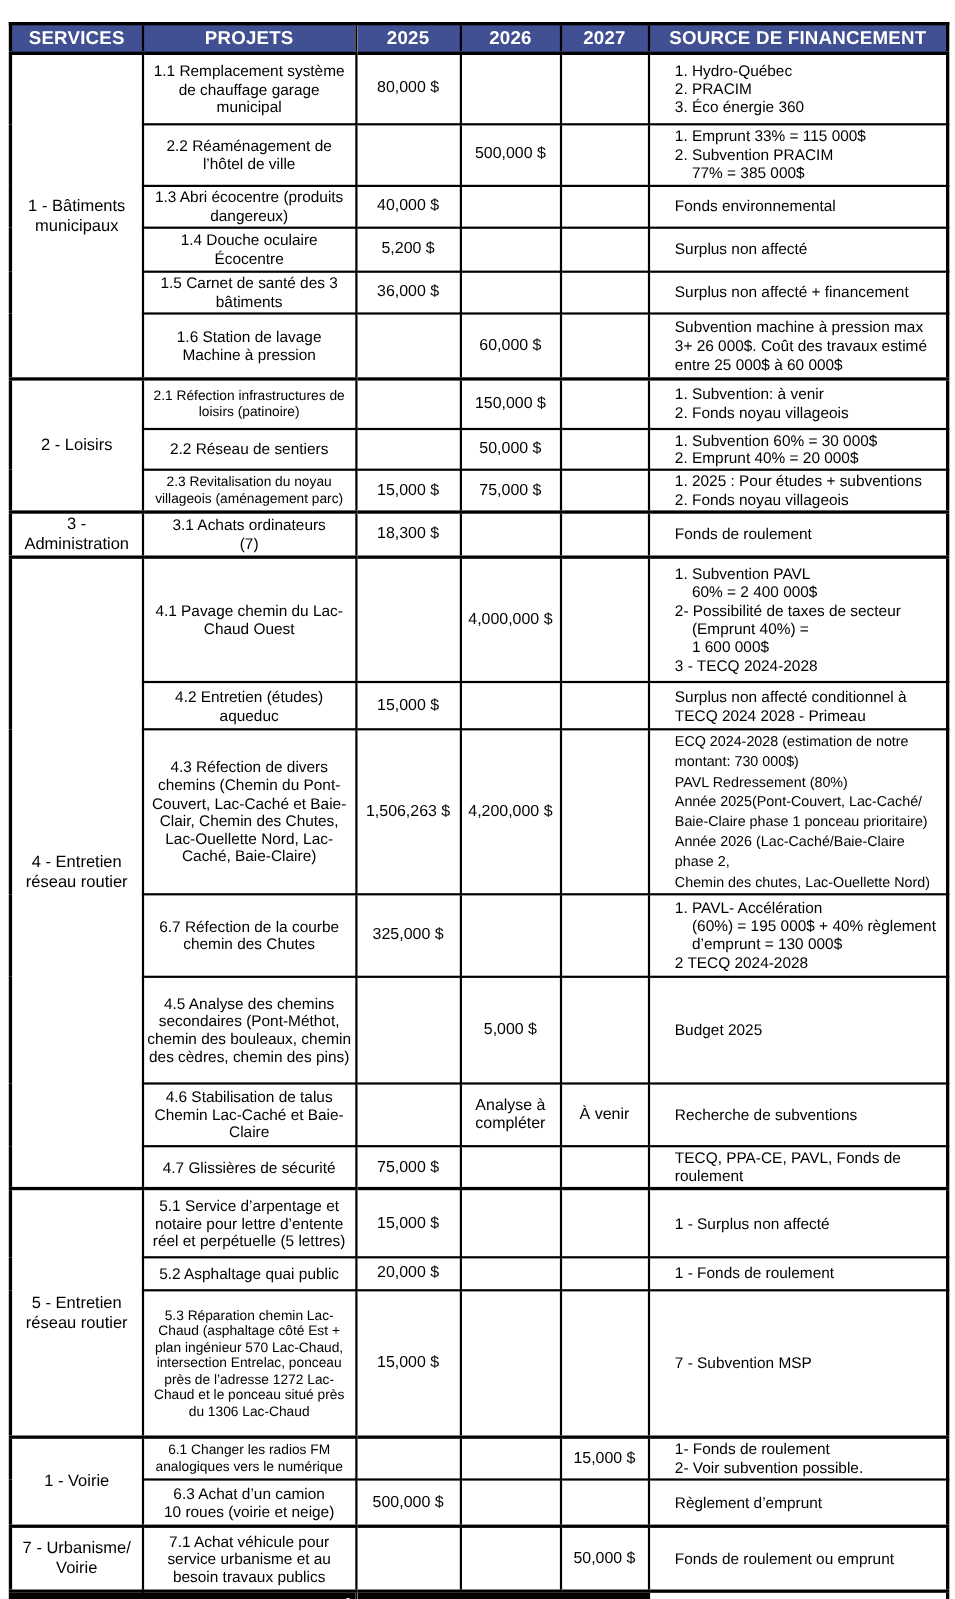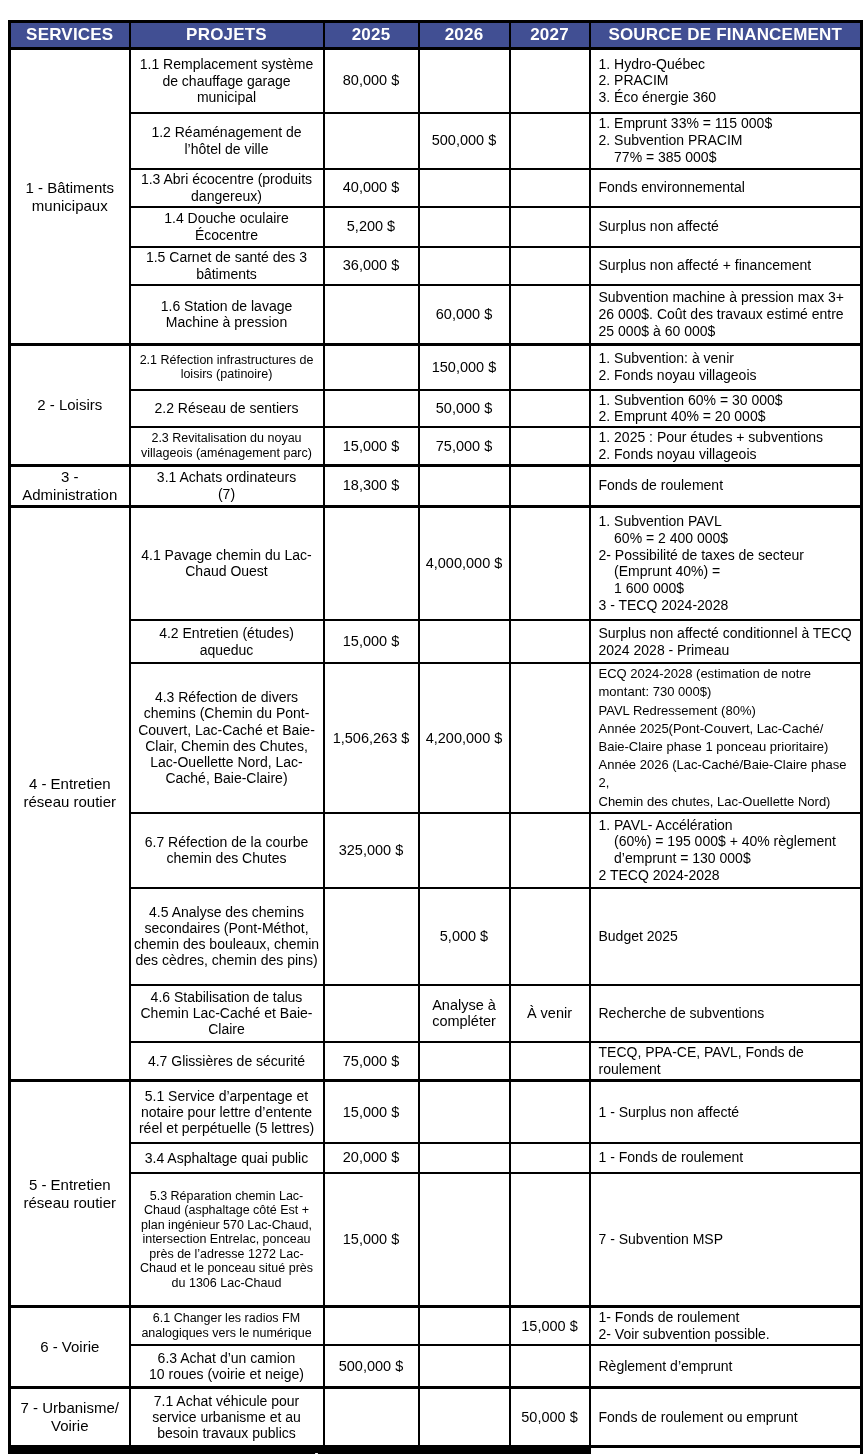--- a/index.html
+++ b/index.html
@@ -57,21 +57,21 @@
     text-align: center;
     font-size: 14.5px;
     white-space: pre-line;
     line-height: 1.15;
   }
   td.source {
     text-align: left;
     font-size: 14px;
     line-height: 1.2;
     white-space: pre-line;
-    padding-left: 8px;
+    padding-left: 23px;
   }
   td.source.small { font-size: 13px; line-height: 1.4; }
   tr.section-start td { border-top: 3px solid var(--border, #000); }
   tfoot td {
     background: var(--total-bg, #000);
     color: var(--total-text, #fff);
     font-weight: bold;
     border-top: 3px solid var(--border, #000);
     height: 30px;
   }
@@ -116,21 +116,21 @@
           <td class="service" rowspan="6">1 - Bâtiments municipaux</td>
           <td class="projet">1.1 Remplacement système de chauffage garage municipal</td>
           <td class="amount">80,000 $</td>
           <td class="amount"></td>
           <td class="amount"></td>
           <td class="source">1. Hydro-Québec
 2. PRACIM
 3. Éco énergie 360</td>
         </tr>
         <tr style="height: 56px;">
-          <td class="projet">1.2 Réaménagement de l’hôtel de ville</td>
+          <td class="projet">2.2 Réaménagement de l’hôtel de ville</td>
           <td class="amount"></td>
           <td class="amount">500,000 $</td>
           <td class="amount"></td>
           <td class="source">1. Emprunt 33% = 115 000$
 2. Subvention PRACIM
 &nbsp;&nbsp;&nbsp;&nbsp;77% = 385 000$</td>
         </tr>
         <tr style="height: 38px;">
           <td class="projet">1.3 Abri écocentre (produits dangereux)</td>
           <td class="amount">40,000 $</td>
@@ -259,35 +259,35 @@
         </tr>
         <tr class="section-start" style="height: 62px;">
           <td class="service" rowspan="3">5 - Entretien réseau routier</td>
           <td class="projet">5.1 Service d’arpentage et notaire pour lettre d’entente réel et perpétuelle (5 lettres)</td>
           <td class="amount">15,000 $</td>
           <td class="amount"></td>
           <td class="amount"></td>
           <td class="source">1 - Surplus non affecté</td>
         </tr>
         <tr style="height: 30px;">
-          <td class="projet">3.4 Asphaltage quai public</td>
+          <td class="projet">5.2 Asphaltage quai public</td>
           <td class="amount">20,000 $</td>
           <td class="amount"></td>
           <td class="amount"></td>
           <td class="source">1 - Fonds de roulement</td>
         </tr>
         <tr style="height: 134px;">
           <td class="projet small">5.3 Réparation chemin Lac-Chaud (asphaltage côté Est + plan ingénieur 570 Lac-Chaud, intersection Entrelac, ponceau près de l’adresse 1272 Lac-Chaud et le ponceau situé près du 1306 Lac-Chaud</td>
           <td class="amount">15,000 $</td>
           <td class="amount"></td>
           <td class="amount"></td>
           <td class="source">7 - Subvention MSP</td>
         </tr>
         <tr class="section-start" style="height: 38px;">
-          <td class="service" rowspan="2">6 - Voirie</td>
+          <td class="service" rowspan="2">1 - Voirie</td>
           <td class="projet small">6.1 Changer les radios FM analogiques vers le numérique</td>
           <td class="amount"></td>
           <td class="amount"></td>
           <td class="amount">15,000 $</td>
           <td class="source">1- Fonds de roulement
 2- Voir subvention possible.</td>
         </tr>
         <tr style="height: 43px;">
           <td class="projet">6.3 Achat d’un camion
 10 roues (voirie et neige)</td>

